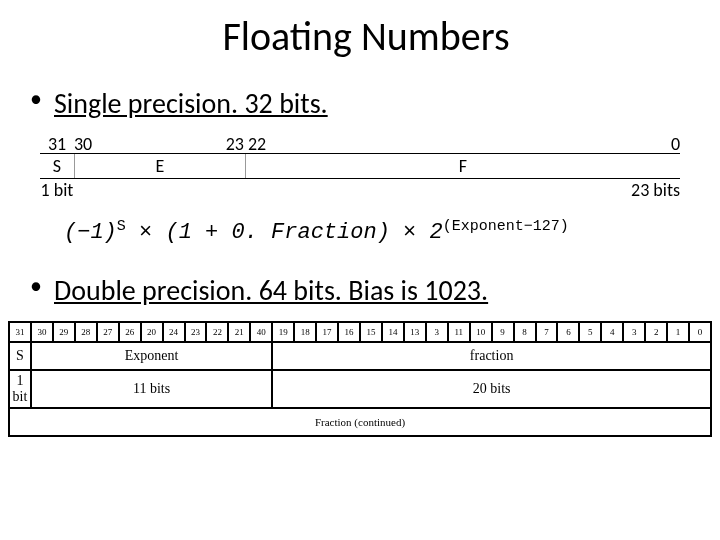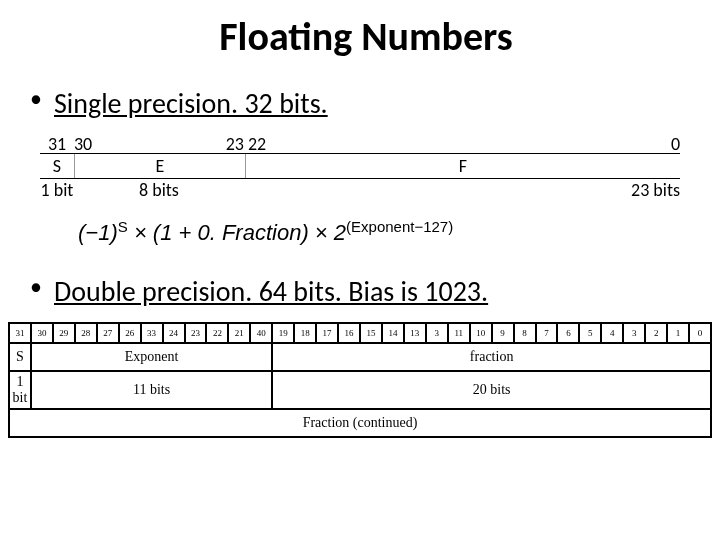--- a/index.html
+++ b/index.html
@@ -16,21 +16,21 @@
     width: 720px;
     height: 540px;
     position: relative;
     padding: 0;
     box-sizing: border-box;
   }
   .title {
     font-size: 40px;
     text-align: center;
     padding: 12px 0 8px 12px;
-    font-weight: bold;
+    font-weight: normal;
   }
   .bullet {
     font-size: 28px;
     line-height: 1.2;
     padding: 18px 0 6px 54px;
     position: relative;
     text-decoration: underline;
   }
   .bullet::before {
     content: "•";
@@ -65,25 +65,24 @@
     display: flex;
     font-size: 18px;
     line-height: 1.1;
     padding-top: 2px;
   }
   .sp-bot-s { flex: 0 0 34px; text-align: center; }
   .sp-bot-e { flex: 0 0 170px; text-align: center; }
   .sp-bot-f { flex: 1 1 auto; text-align: right; }
 
   .formula {
-    font-family: Liberation Sans, sans-serif;
+    font-family: Liberation Mono, monospace;
     font-size: 22px;
     padding: 18px 0 10px 64px;
     font-style: italic;
-    margin-left: 14px;
   }
   .formula .sup {
     font-size: 15px;
     vertical-align: super;
     font-style: normal;
   }
 
   
   .dp-wrap {
     margin: 8px 8px 0 8px;
@@ -107,21 +106,21 @@
   }
   .dp-labels td {
     font-size: 14px;
     height: 22px;
   }
   .dp-widths td {
     font-size: 14px;
     height: 22px;
   }
   .dp-frac td {
-    font-size: 14px;
+    font-size: 11px;
     height: 22px;
     margin-top: 48px;
   }
 </style>
 </head>
 <body>
 
 <div class="slide">
 
   <div class="title">Floating Numbers</div>
@@ -144,42 +143,41 @@
         <span style="flex:0 0 20px; text-align:right;">0</span>
       </div>
     </div>
     <div class="sp-row-mid">
       <div class="sp-mid-s">S</div>
       <div class="sp-mid-e">E</div>
       <div class="sp-mid-f">F</div>
     </div>
     <div class="sp-row-bot">
       <div class="sp-bot-s">1 bit</div>
-      <div class="sp-bot-e">8 bits</div>
       <div class="sp-bot-f">23 bits</div>
     </div>
   </div>
 
   <div class="formula">
     <span>(−1)</span><span class="sup">S</span><span> × (1 + 0. Fraction) × 2</span><span class="sup">(Exponent−127)</span>
   </div>
 
   <div class="bullet">Double precision. 64 bits. Bias is 1023.</div>
 
   <div class="dp-wrap">
     <table class="dp-table">
       <tbody>
           <tr class="dp-bits">
         <td>31</td>
         <td>30</td>
         <td>29</td>
         <td>28</td>
         <td>27</td>
         <td>26</td>
-        <td>33</td>
+        <td>20</td>
         <td>24</td>
         <td>23</td>
         <td>22</td>
         <td>21</td>
         <td>40</td>
         <td>19</td>
         <td>18</td>
         <td>17</td>
         <td>16</td>
         <td>15</td>

